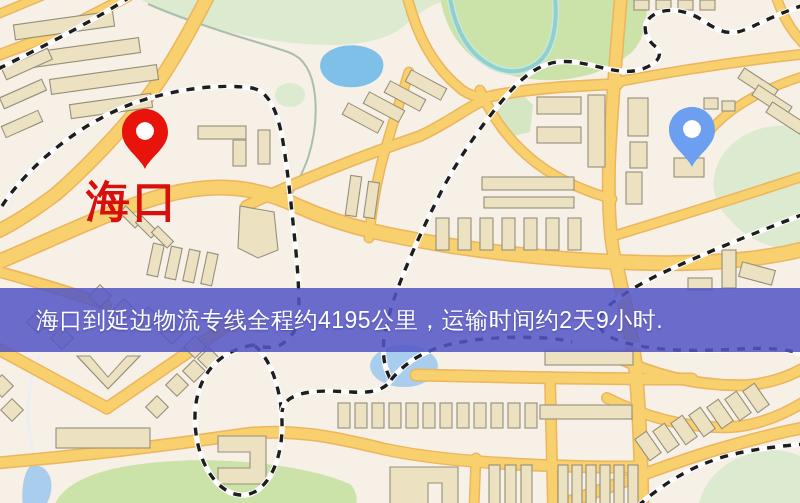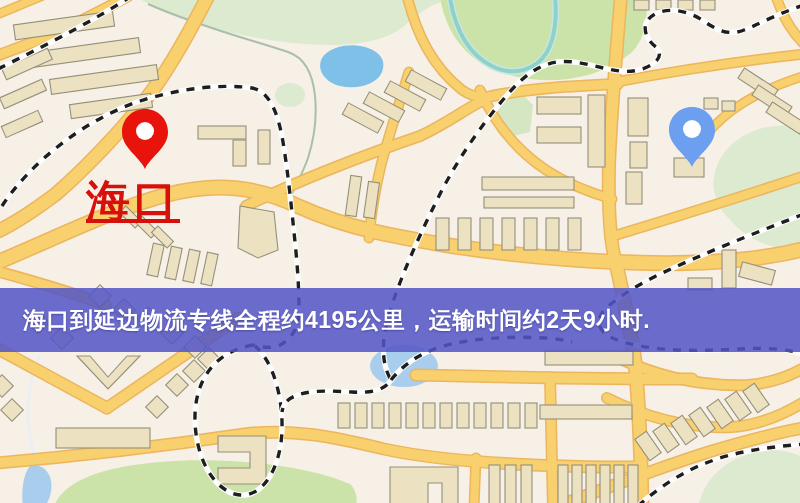--- a/index.html
+++ b/index.html
@@ -12,27 +12,27 @@
   .pin-label{
     position:absolute;
     font-family:"Liberation Serif","DejaVu Serif",serif;
     font-weight:700;
     font-size:44px;
     line-height:1;
     letter-spacing:3px;
     white-space:nowrap;
     user-select:none;
   }
-  #origin-label{left:86px;top:180px;color:#d8100b;text-decoration:underline;}
+  #origin-label{left:86px;top:180px;color:#d8100b;}
   #destination-label{left:638px;top:180px;color:#2433d8;}
   #route-banner{
     position:absolute;left:0;top:288px;width:800px;height:64px;
     background:rgba(83,85,198,0.86);
     display:flex;align-items:center;
-    box-sizing:border-box;padding-left:23px;font-weight:bold;
+    box-sizing:border-box;padding-left:36px;
   }
   #route-banner .banner-text{
     color:#ffffff;font-size:23px;letter-spacing:0.5px;
     text-shadow:0 1px 2px rgba(40,40,120,0.45);
     white-space:nowrap;
   }
   .road-casing{fill:none;stroke:#ecb55e;stroke-linecap:round;stroke-linejoin:round;}
   .road-fill{fill:none;stroke:#f8d06e;stroke-linecap:round;stroke-linejoin:round;}
   .rail-base{fill:none;stroke:#fdfdfd;stroke-width:5.4;stroke-linecap:butt;}
   .rail-dash{fill:none;stroke:#1e1e1e;stroke-width:3.4;stroke-dasharray:8 8;stroke-linecap:butt;}

